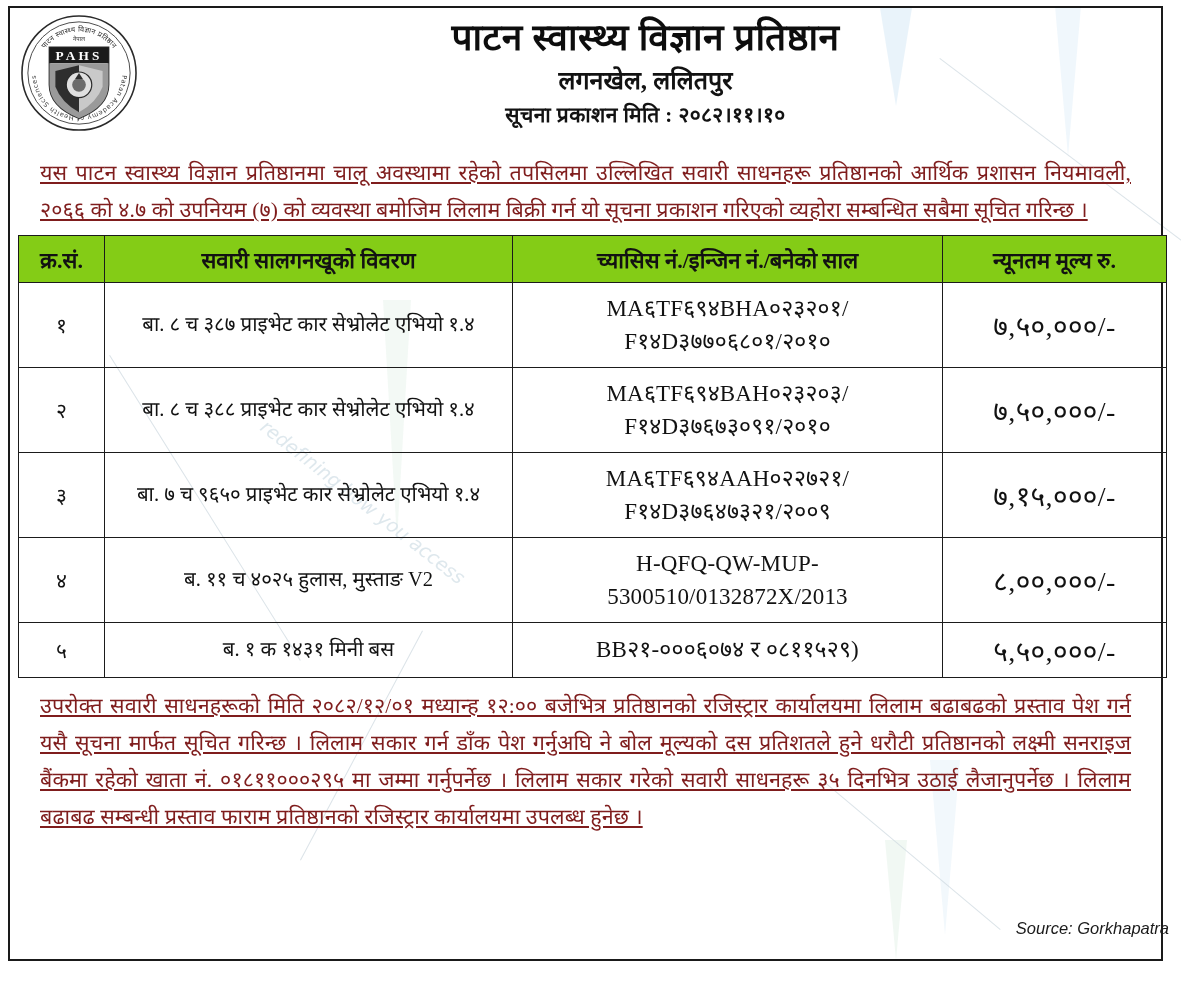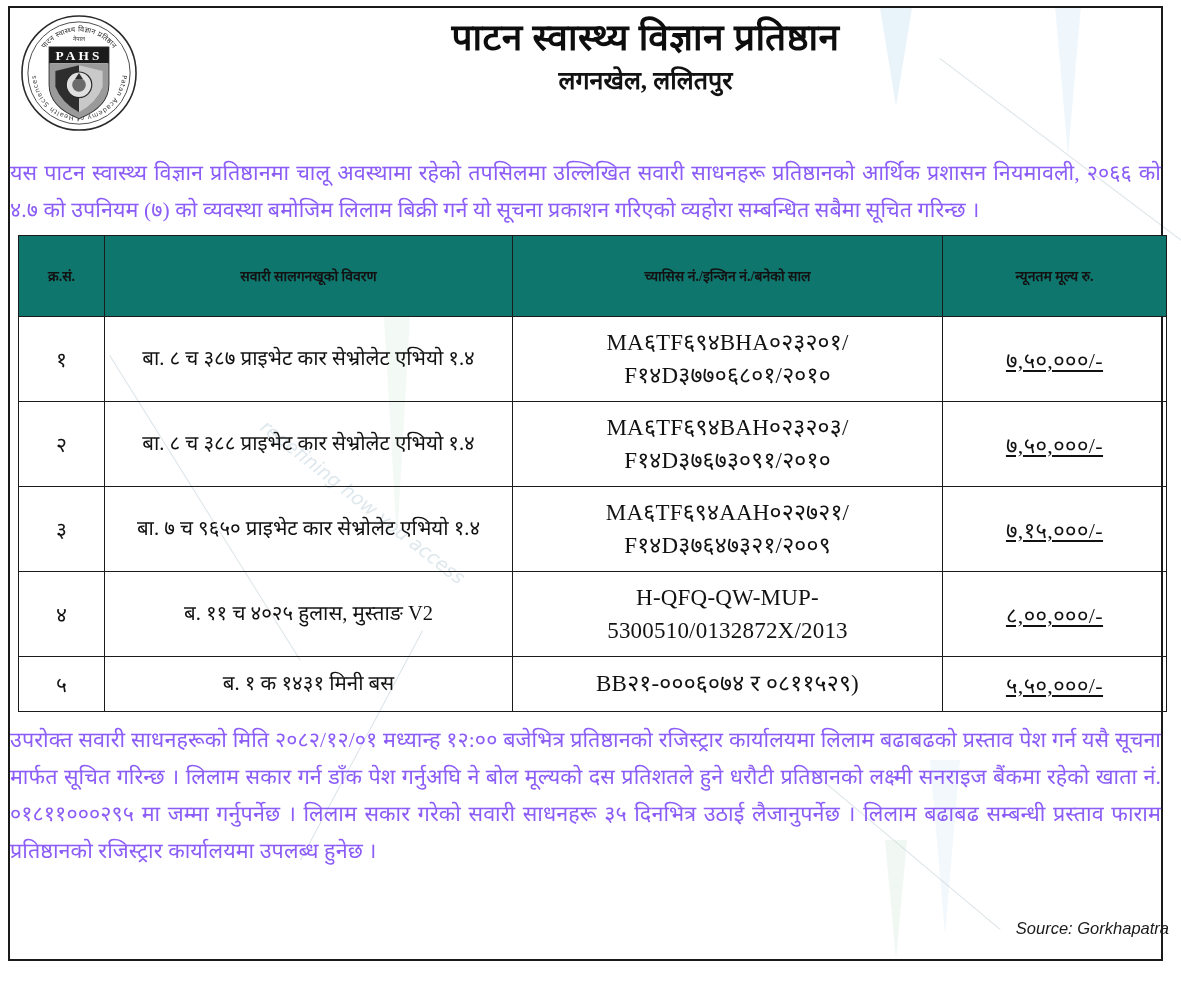--- a/index.html
+++ b/index.html
@@ -147,23 +147,24 @@
     font-weight: 600;
     margin-top: 5px;
     letter-spacing: .4px;
   }
 
   
   .notice-para {
     font-size: 21.5px;
     line-height: 1.72;
     text-align: justify;
-    color: #8b5cf6;
-    padding: 0 0;
+    color: #7f1d1d;
+    padding: 0 30px;
     letter-spacing: .1px;
+    text-decoration: underline;
   }
   #intro-para {
     margin-top: 2px;
   }
   #tapsil-label {
     font-size: 21.5px;
     padding: 0 14px;
     margin-top: 2px;
     line-height: 1.4;
   }
@@ -178,25 +179,25 @@
     table-layout: fixed;
   }
   #vehicle-table th,
   #vehicle-table td {
     border: 1.6px solid #1b1b1b;
     text-align: center;
     vertical-align: middle;
     padding: 4px 4px;
   }
   #vehicle-table thead th {
-    background: #0f766e;
-    font-size: 14px;
+    background: #84cc16;
+    font-size: 22px;
     font-weight: 700;
     height: 40px;
-    padding: 20px 4px;
+    padding: 3px 4px;
   }
   .col-sn    { width: 86px; }
   .col-desc  { width: 408px; }
   .col-chas  { width: 430px; }
   .col-price { width: 224px; }
 
   .cell-sn {
     font-size: 21px;
   }
   .cell-desc {
@@ -204,23 +205,22 @@
     line-height: 1.55;
     padding: 6px 5px;
   }
   .cell-chassis {
     font-size: 23px;
     line-height: 1.45;
     letter-spacing: .2px;
     padding: 6px 5px;
   }
   .cell-price {
-    font-size: 22px;
+    font-size: 28px;
     letter-spacing: .4px;
-    text-decoration: underline;
   }
   .row-tall td { height: 76px; }
   .row-short td { height: 46px; }
 
   
   #closing-para {
     margin-top: 10px;
   }
 
   
@@ -274,20 +274,21 @@
       <path d="M 36 58 L 60 52 L 60 100 Q 42 90 36 74 Z" fill="#2e2e2e"></path>
       <path d="M 84 58 L 60 52 L 60 100 Q 78 90 84 74 Z" fill="#c9c9c9"></path>
       <circle cx="60" cy="72" r="13" fill="#e0e0e0" stroke="#2a2a2a" stroke-width="1.2"></circle>
       <circle cx="60" cy="72" r="7" fill="#6b6b6b"></circle>
       <path d="M 56 66 L 60 60 L 64 66 Z" fill="#2e2e2e"></path>
     </svg>
 
     <div id="header-text-block">
       <div id="org-name">पाटन स्वास्थ्य विज्ञान प्रतिष्ठान</div>
       <div id="org-address">लगनखेल, ललितपुर</div>
+      <div id="publish-date">सूचना प्रकाशन मिति : २०८२।११।१०</div>
     </div>
   </div>
 
   <div class="notice-para" id="intro-para">यस पाटन स्वास्थ्य विज्ञान प्रतिष्ठानमा चालू अवस्थामा रहेको तपसिलमा उल्लिखित सवारी साधनहरू प्रतिष्ठानको आर्थिक प्रशासन नियमावली, २०६६ को ४.७ को उपनियम (७) को व्यवस्था बमोजिम लिलाम बिक्री गर्न यो सूचना प्रकाशन गरिएको व्यहोरा सम्बन्धित सबैमा सूचित गरिन्छ ।</div>
 
   <div id="vehicle-table-wrap">
     <table id="vehicle-table">
       <colgroup>
         <col class="col-sn">
           <col class="col-desc">

